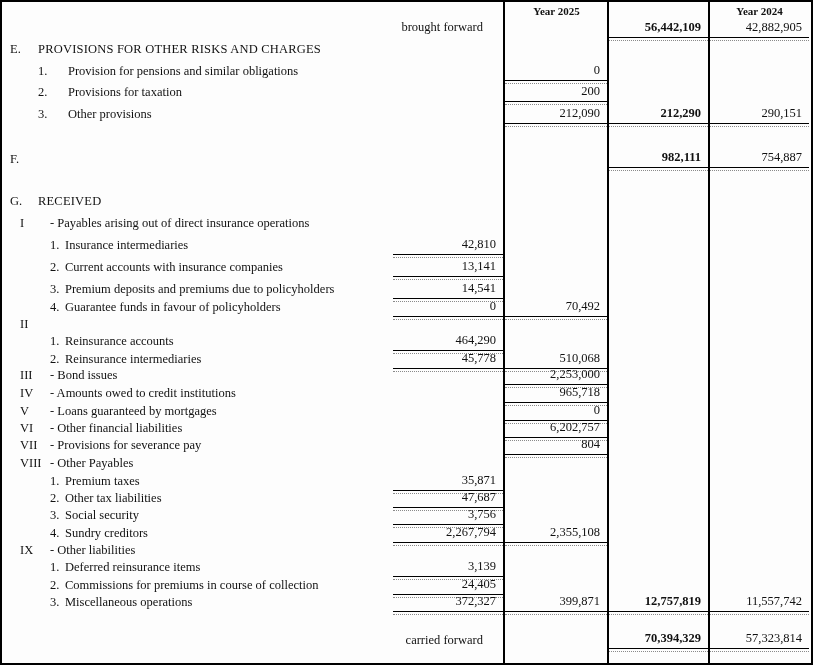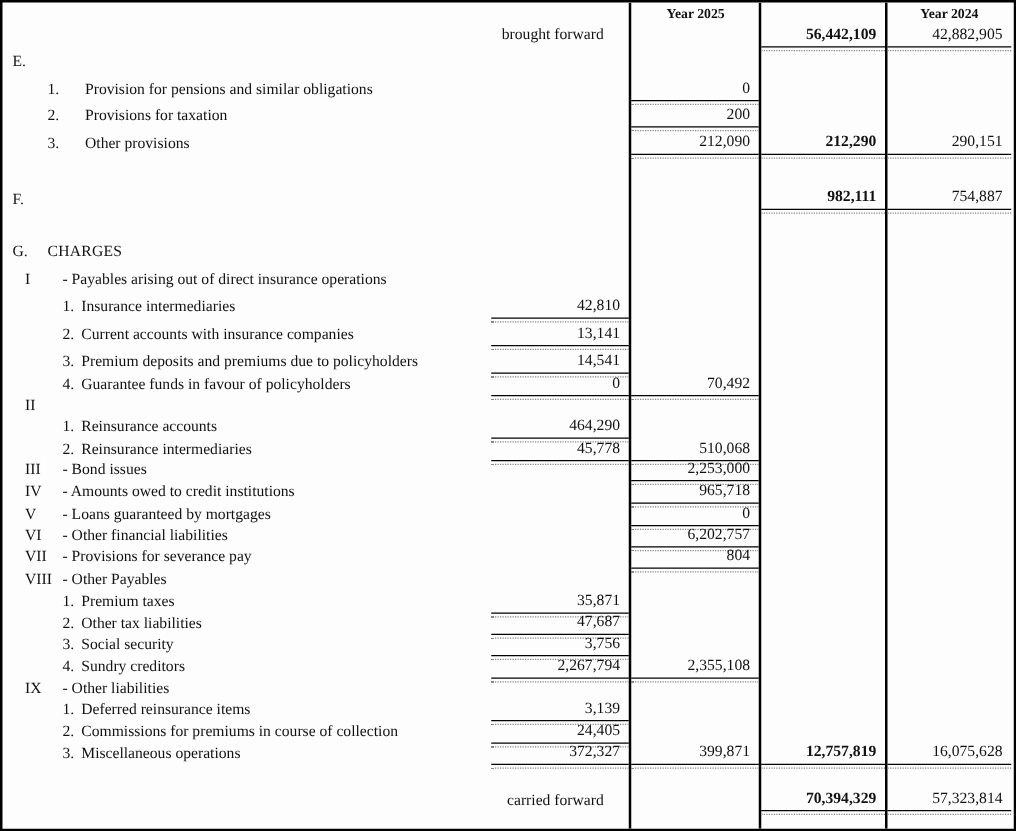--- a/index.html
+++ b/index.html
@@ -50,41 +50,42 @@
   <div class="vl" style="left:706px"></div>
 
   <div class="colhead" style="left:503px;width:103px;top:2px">Year 2025</div>
   <div class="colhead" style="left:708px;width:99px;top:2px">Year 2024</div>
 
   <div class="lbl r" style="left:320px;width:161px;top:18px">brought forward</div>
   <div class="amt c" style="top:18px">56,442,109</div>
   <div class="amt d" style="top:18px">42,882,905</div>
 
   <div class="lbl" style="left:8px;top:40px">E.</div>
+  <div class="lbl caps" style="left:36px;top:40px">PROVISIONS FOR OTHER RISKS AND CHARGES</div>
 
   <div class="lbl" style="left:36px;top:62px">1.</div>
   <div class="lbl" style="left:66px;top:62px">Provision for pensions and similar obligations</div>
   <div class="amt b" style="top:61px">0</div>
 
   <div class="lbl" style="left:36px;top:83px">2.</div>
   <div class="lbl" style="left:66px;top:83px">Provisions for taxation</div>
   <div class="amt b" style="top:82px">200</div>
 
   <div class="lbl" style="left:36px;top:105px">3.</div>
   <div class="lbl" style="left:66px;top:105px">Other provisions</div>
   <div class="amt b" style="top:104px">212,090</div>
   <div class="amt c" style="top:104px">212,290</div>
   <div class="amt d" style="top:104px">290,151</div>
 
   <div class="lbl" style="left:8px;top:150px">F.</div>
   <div class="amt c" style="top:148px">982,111</div>
   <div class="amt d" style="top:148px">754,887</div>
 
   <div class="lbl" style="left:8px;top:192px">G.</div>
-  <div class="lbl caps" style="left:36px;top:192px">CHARGES</div>
+  <div class="lbl caps" style="left:36px;top:192px">RECEIVED</div>
 
   <div class="lbl" style="left:18px;top:214px">I</div>
   <div class="lbl" style="left:48px;top:214px">- Payables arising out of direct insurance operations</div>
 
   <div class="lbl" style="left:48px;top:236px">1.</div>
   <div class="lbl" style="left:63px;top:236px">Insurance intermediaries</div>
   <div class="amt a" style="top:235px">42,810</div>
 
   <div class="lbl" style="left:48px;top:258px">2.</div>
   <div class="lbl" style="left:63px;top:258px">Current accounts with insurance companies</div>
@@ -159,19 +160,19 @@
 
   <div class="lbl" style="left:48px;top:576px">2.</div>
   <div class="lbl" style="left:63px;top:576px">Commissions for premiums in course of collection</div>
   <div class="amt a" style="top:575px">24,405</div>
 
   <div class="lbl" style="left:48px;top:593px">3.</div>
   <div class="lbl" style="left:63px;top:593px">Miscellaneous operations</div>
   <div class="amt a" style="top:592px">372,327</div>
   <div class="amt b" style="top:592px">399,871</div>
   <div class="amt c" style="top:592px">12,757,819</div>
-  <div class="amt d" style="top:592px">16,075,628</div>
+  <div class="amt d" style="top:592px">11,557,742</div>
 
   <div class="lbl r" style="left:320px;width:161px;top:631px">carried forward</div>
   <div class="amt c" style="top:629px">70,394,329</div>
   <div class="amt d" style="top:629px">57,323,814</div>
 
 </div>
 
 </body></html>

